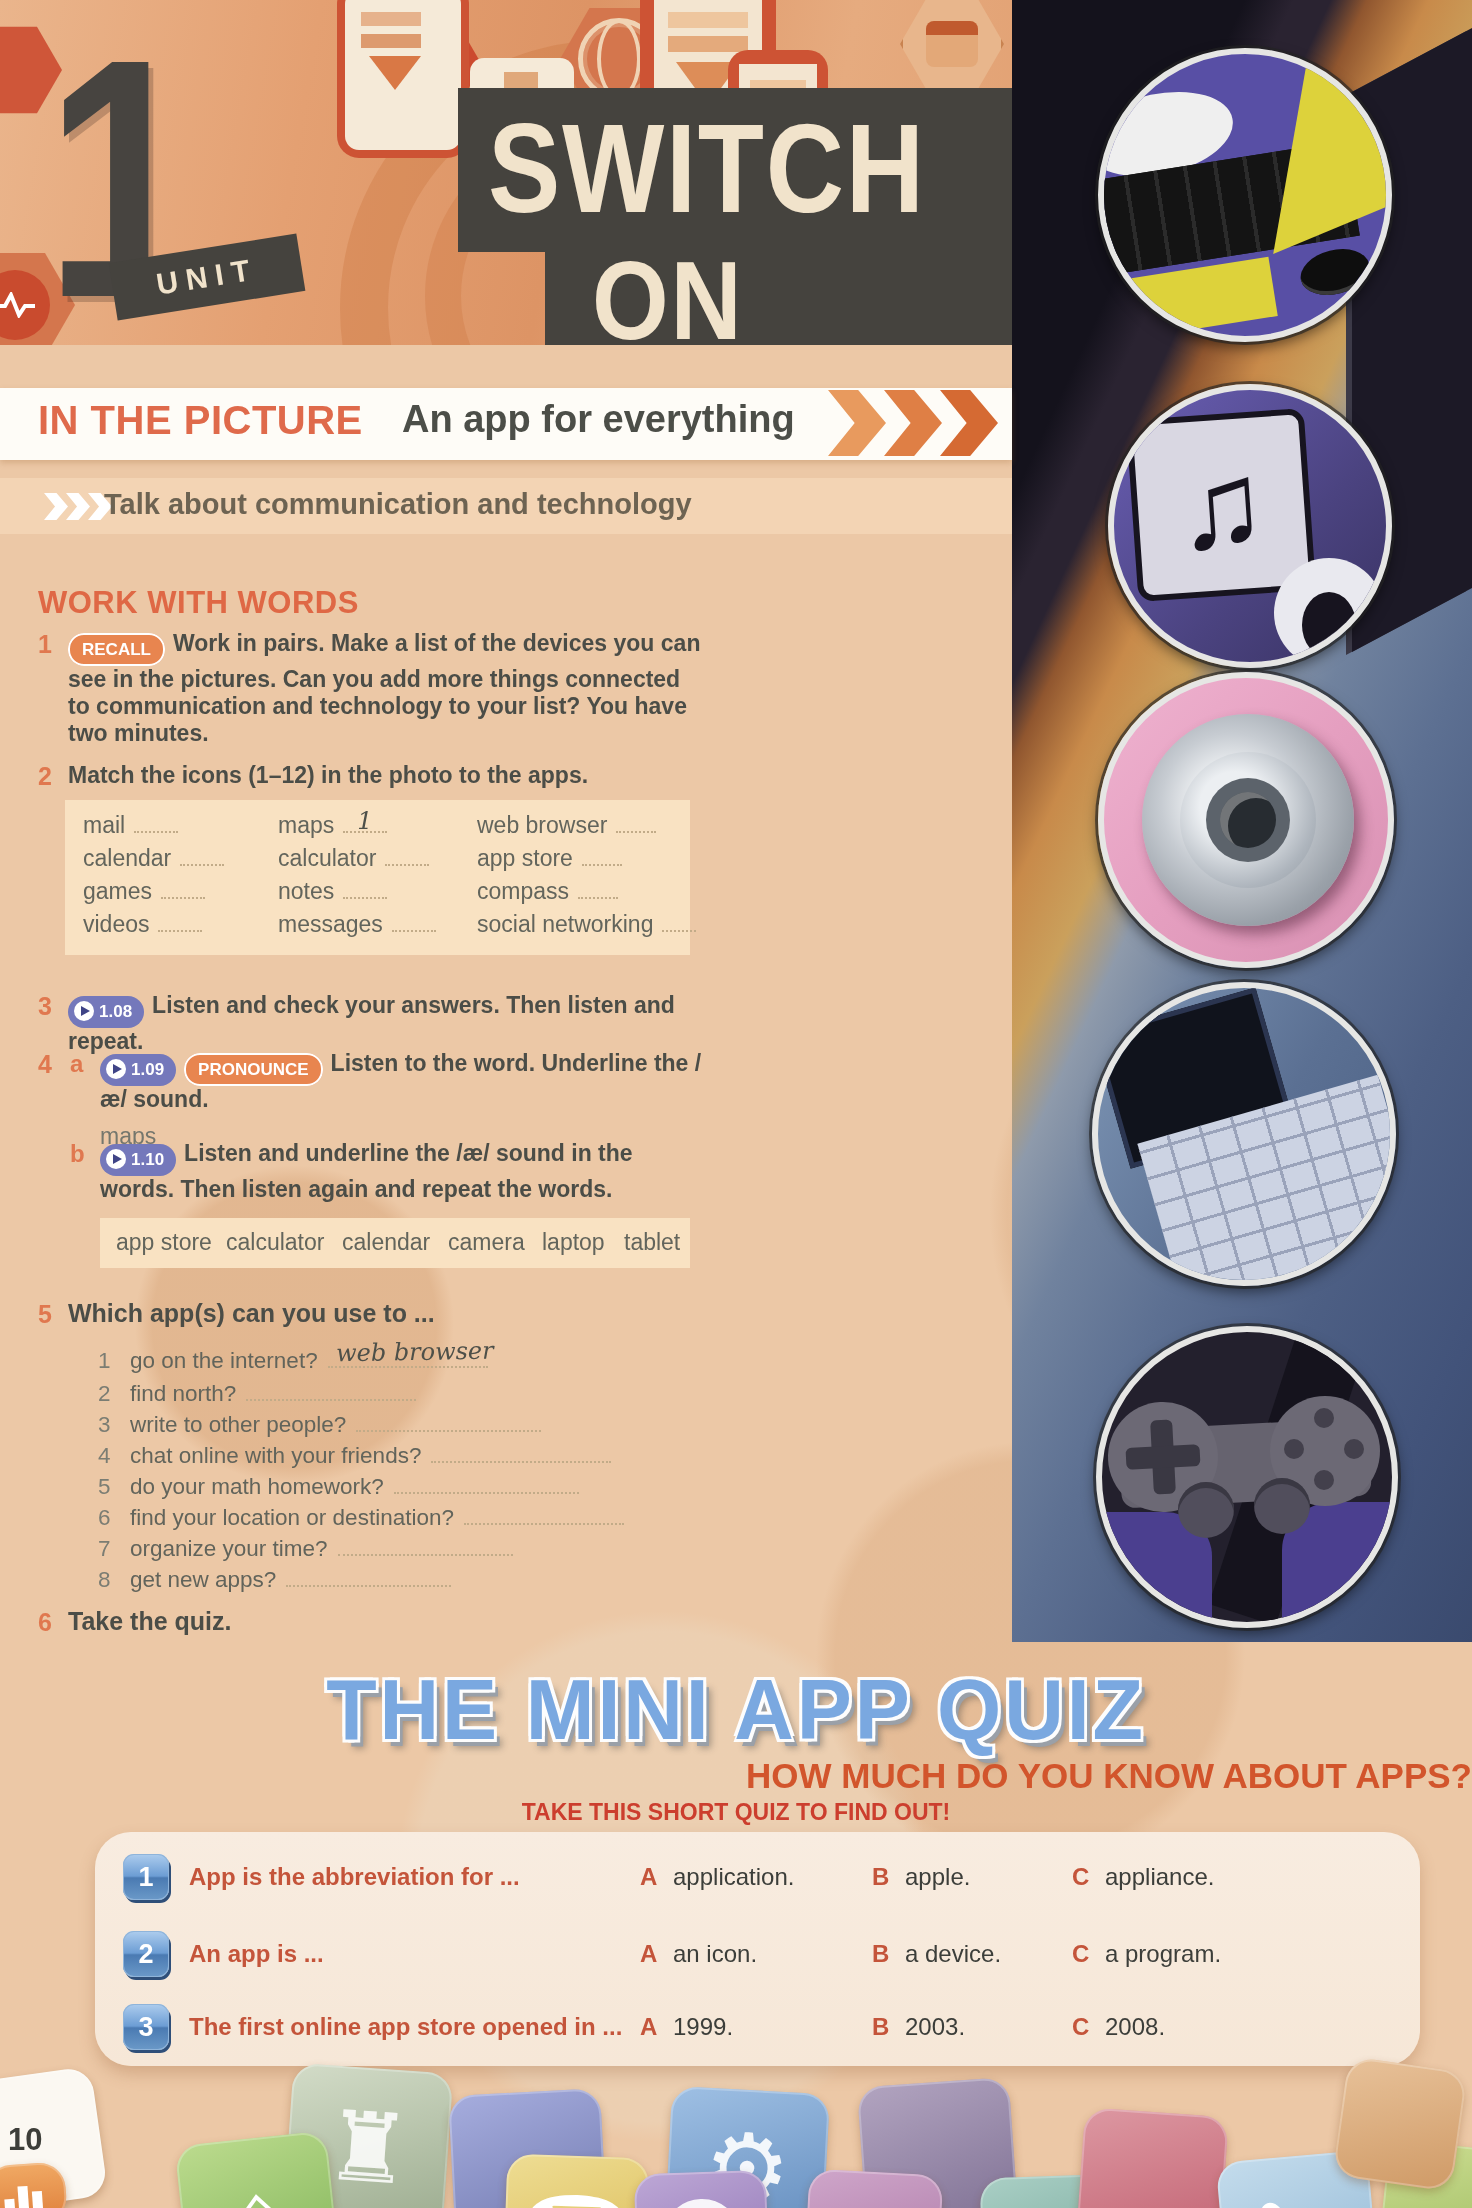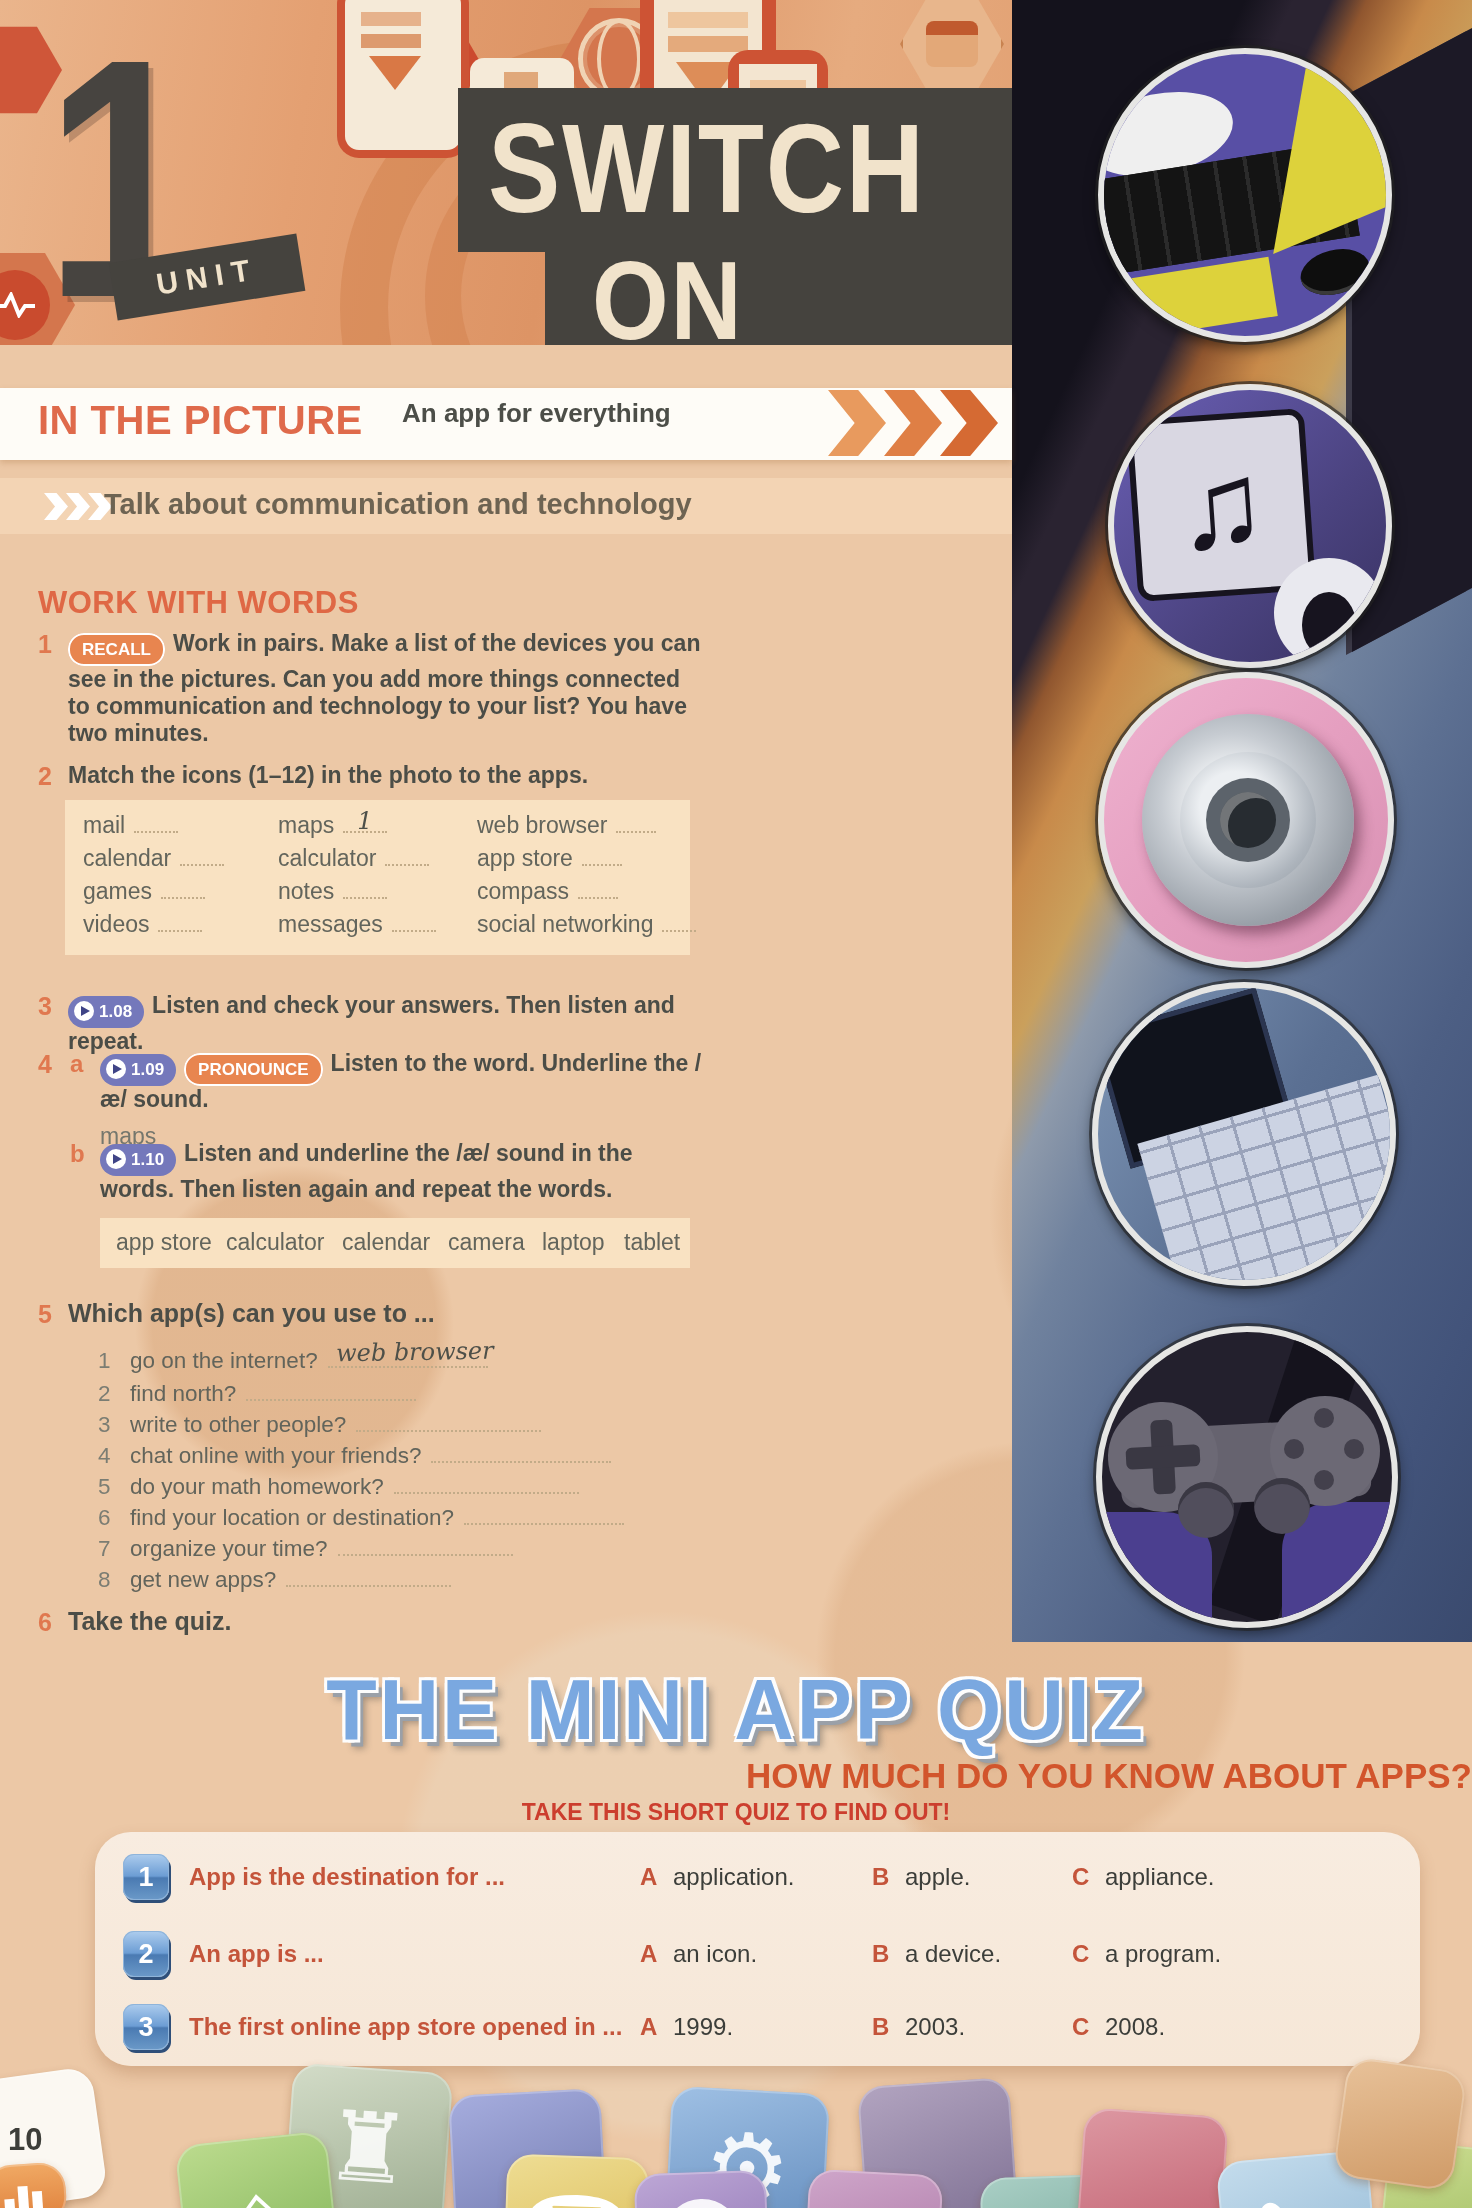--- a/index.html
+++ b/index.html
@@ -32,21 +32,21 @@
            #4d5f84 74%,#42537a 88%,#3a4a6e 100%);}
   .tablet-edge{position:absolute;right:0;top:60px;width:120px;height:560px;background:#1c1926;
          transform:skewY(-28deg);box-shadow:-6px 0 0 #3c3a48;}
   .pcirc{position:absolute;border-radius:50%;overflow:hidden;border:6px solid #e6e6e4;
          box-shadow:0 0 0 3px rgba(35,35,35,.65),0 6px 14px rgba(0,0,0,.5);}
   .pc-item{position:absolute;}
   
   .white-band{position:absolute;left:0;top:388px;width:1012px;height:72px;background:#fefcf7;
               box-shadow:0 3px 6px rgba(150,90,40,.25);}
   .itp-head{position:absolute;left:38px;top:10px;font-size:40px;font-weight:bold;color:#df6a4b;letter-spacing:.5px;}
-  .itp-sub{position:absolute;left:402px;top:10px;font-size:26px;font-weight:bold;color:#4c4e48;}
+  .itp-sub{position:absolute;left:402px;top:10px;font-size:38px;font-weight:bold;color:#4c4e48;}
   .chev{position:absolute;top:2px;width:58px;height:66px;
         clip-path:polygon(0 0,52% 0,100% 50%,52% 100%,0 100%,46% 50%);}
   .peach-band{position:absolute;left:0;top:478px;width:1012px;height:56px;background:#f3d4b4;}
   .chev-s{position:absolute;top:15px;width:24px;height:27px;background:#fff;
         clip-path:polygon(0 0,52% 0,100% 50%,52% 100%,0 100%,46% 50%);}
   .tagline{position:absolute;left:104px;top:10px;font-size:29px;font-weight:bold;color:#6d6352;}
   
   .www-head{position:absolute;left:38px;top:585px;font-size:31px;font-weight:bold;color:#df6845;letter-spacing:.5px;}
   .ex{position:absolute;color:#4b4d47;}
   .ex-num{position:absolute;left:-30px;top:0;font-size:25px;font-weight:bold;color:#e0784f;}
@@ -313,21 +313,21 @@
     <div class="ex-text" style="font-size:25px;">Take the quiz.</div>
   </div>
 
   <div class="quiz-title">THE MINI APP QUIZ</div>
   <div class="quiz-sub">HOW MUCH DO YOU KNOW ABOUT APPS?</div>
   <div class="quiz-tag">TAKE THIS SHORT QUIZ TO FIND OUT!</div>
 
   <div class="quiz-panel">
     <div class="q-row" style="top:22px;">
       <div class="q-ico">1</div>
-      <div class="q-text">App is the destination for ...</div>
+      <div class="q-text">App is the abbreviation for ...</div>
       <span class="opt-l" style="left:545px;">A</span>
       <span class="opt-t" style="left:578px;">application.</span>
       <span class="opt-l" style="left:777px;">B</span>
       <span class="opt-t" style="left:810px;">apple.</span>
       <span class="opt-l" style="left:977px;">C</span>
       <span class="opt-t" style="left:1010px;">appliance.</span>
     </div>
     <div class="q-row" style="top:99px;">
       <div class="q-ico">2</div>
       <div class="q-text">An app is ...</div>

